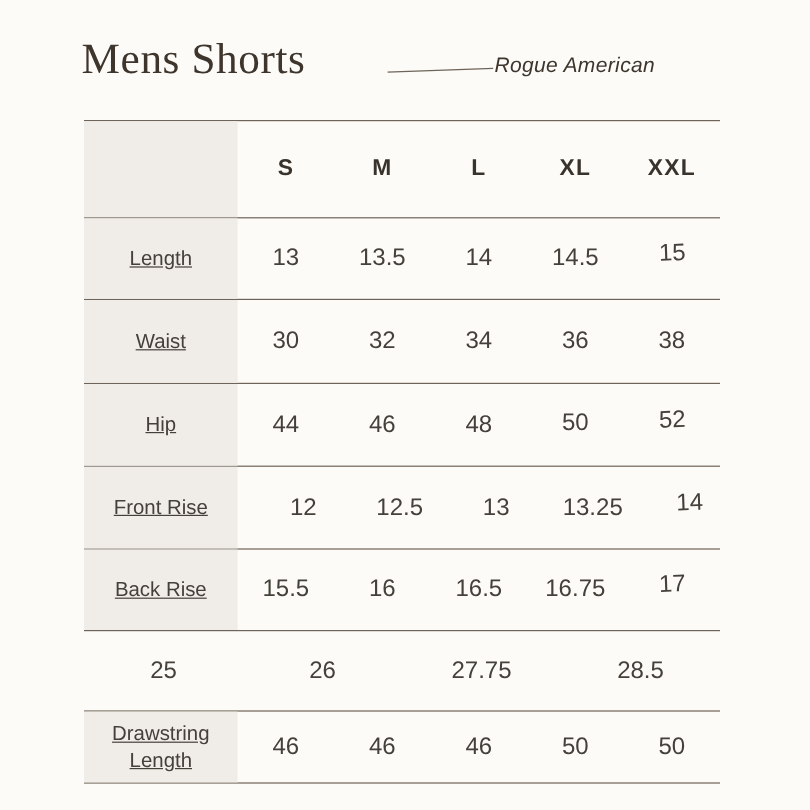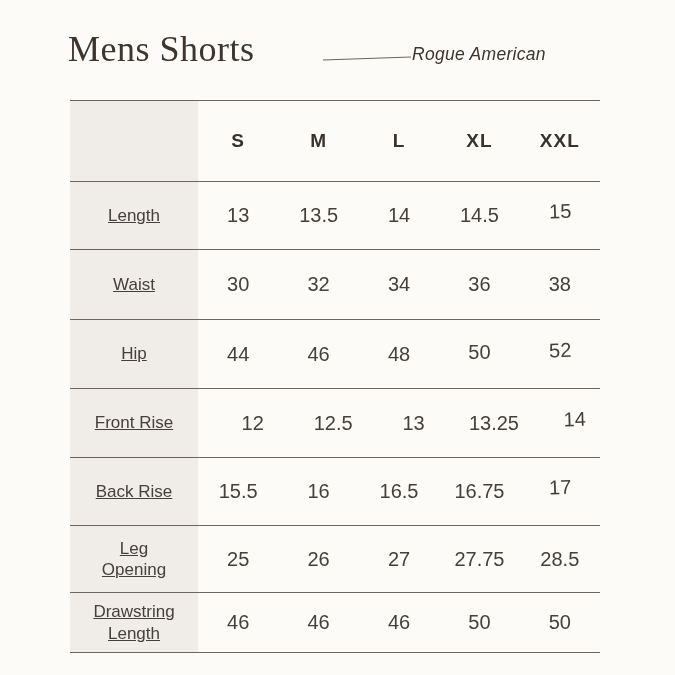--- a/index.html
+++ b/index.html
@@ -140,24 +140,22 @@
   <div class="row">
     <div class="cell label-cell">Back Rise</div>
     <div class="cell val-cell">15.5</div>
     <div class="cell val-cell">16</div>
     <div class="cell val-cell">16.5</div>
     <div class="cell val-cell">16.75</div>
     <div class="cell val-cell">17</div>
   </div>
 
   <div class="row">
-    <div class="cell label-cell">Leg Opening</div>
     <div class="cell val-cell">25</div>
     <div class="cell val-cell">26</div>
-    <div class="cell val-cell">27</div>
     <div class="cell val-cell">27.75</div>
     <div class="cell val-cell">28.5</div>
   </div>
 
   <div class="row">
     <div class="cell label-cell">Drawstring Length</div>
     <div class="cell val-cell">46</div>
     <div class="cell val-cell">46</div>
     <div class="cell val-cell">46</div>
     <div class="cell val-cell">50</div>

